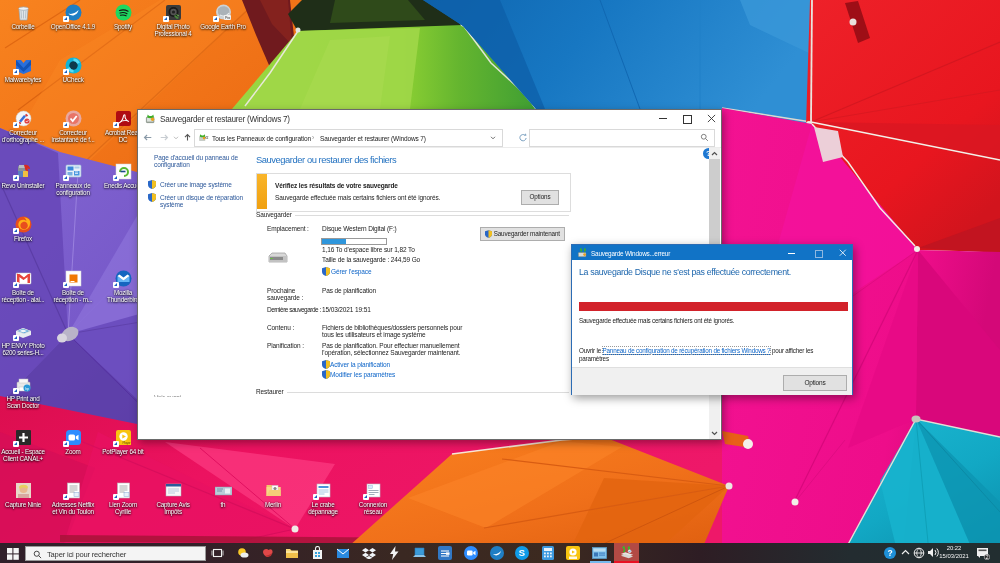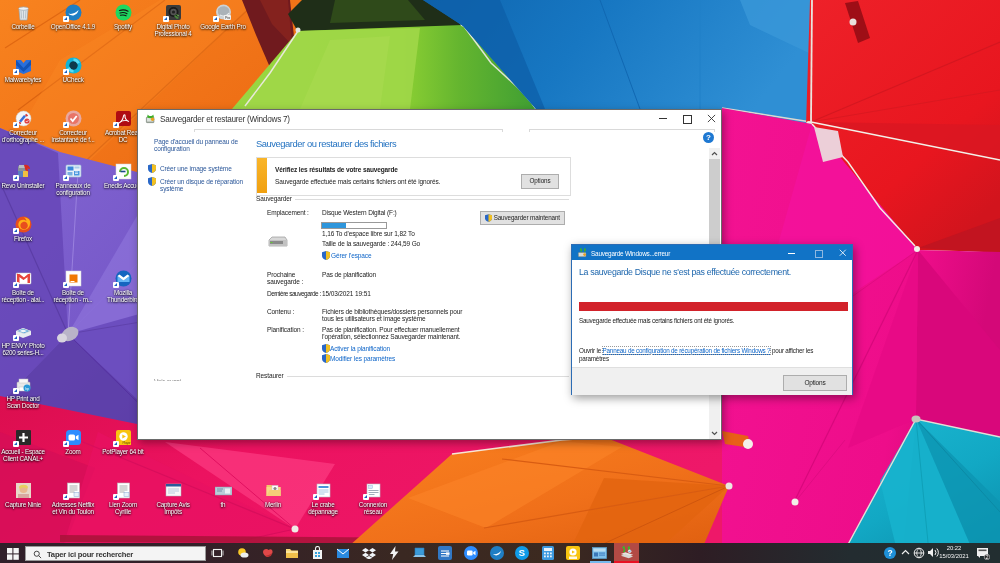--- a/index.html
+++ b/index.html
@@ -471,21 +471,21 @@
         <path d="M13 8a5 5 0 1 1-1.8-4.4" stroke="#7aa0c0" stroke-width="1.6" fill="none"></path>
         <path d="M12.5 0.5l1 3.5-3.5 0.8z" fill="#7aa0c0"></path>
       </svg>
     <div style="position:absolute;left:391px;top:2px;width:184px;height:16px;border:1px solid #d9d9d9;background:#fff;">
       <svg style="position:absolute;right:5px;top:3px" width="9" height="9" viewBox="0 0 12 12">
           <circle cx="5" cy="5" r="3.2" stroke="#666" stroke-width="1.1" fill="none"></circle>
           <path d="M7.5 7.5L10.5 10.5" stroke="#666" stroke-width="1.1"></path>
         </svg>
     </div>
   </div>
-  <div style="position:absolute;left:0;top:22px;width:583px;height:249px;background:#fff;overflow:hidden;line-height:7.2px;">
+  <div style="position:absolute;left:0;top:38px;width:583px;height:249px;background:#fff;overflow:hidden;line-height:7.2px;">
     <div style="position:absolute;left:16px;top:6px;width:88px;color:#2a5699;">Page d'accueil du panneau de configuration</div>
     <svg style="position:absolute;left:10px;top:32px" width="8" height="9" viewBox="0 0 10 11">
         <path d="M5 0l5 1.5V6c0 3-3 4.6-5 5C3 10.6 0 9 0 6V1.5z" fill="#2a68c8"></path>
         <path d="M5 0l5 1.5V6c0 3-3 4.6-5 5z" fill="#f2c021"></path>
       </svg>
     <div style="position:absolute;left:22px;top:33px;width:110px;color:#2a5699;">Créer une image système</div>
     <svg style="position:absolute;left:10px;top:45px" width="8" height="9" viewBox="0 0 10 11">
         <path d="M5 0l5 1.5V6c0 3-3 4.6-5 5C3 10.6 0 9 0 6V1.5z" fill="#2a68c8"></path>
         <path d="M5 0l5 1.5V6c0 3-3 4.6-5 5z" fill="#f2c021"></path>
       </svg>
@@ -601,21 +601,21 @@
       <rect x="6.4" y="0" width="5.4" height="5.4" fill="#f5f5f5"></rect>
       <rect x="0" y="6.4" width="5.4" height="5.4" fill="#f5f5f5"></rect>
       <rect x="6.4" y="6.4" width="5.4" height="5.4" fill="#f5f5f5"></rect>
     </svg>
 
   <div style="position:absolute;left:25px;top:3px;width:179px;height:13px;background:#f4f4f4;border:1px solid #9a9a9a;">
     <svg style="position:absolute;left:7px;top:2.5px" width="9" height="9" viewBox="0 0 12 12">
         <circle cx="5" cy="5" r="3.4" stroke="#333" stroke-width="1.2" fill="none"></circle>
         <path d="M7.6 7.6L10.8 10.8" stroke="#333" stroke-width="1.2"></path>
       </svg>
-    <span style="position:absolute;left:21px;top:2.5px;font-size:7.6px;letter-spacing:-0.2px;color:#333;font-weight:bold;">Taper ici pour rechercher</span>
+    <span style="position:absolute;left:21px;top:2.5px;font-size:7.6px;letter-spacing:-0.2px;color:#333;">Taper ici pour rechercher</span>
   </div>
 
   <svg style="position:absolute;left:211px;top:4px" width="13" height="12" viewBox="0 0 13 12">
       <rect x="2.5" y="2.5" width="8" height="7" fill="none" stroke="#f0f0f0" stroke-width="1.1"></rect>
       <path d="M1 3.5v5M12 3.5v5" stroke="#c8c8c8" stroke-width="1"></path>
     </svg>
 
   <svg style="position:absolute;left:236px;top:4px" width="13" height="12" viewBox="0 0 13 12">
       <circle cx="6" cy="5" r="3.8" fill="#f8c828"></circle>
       <ellipse cx="8.5" cy="8" rx="4" ry="2.6" fill="#eceff2"></ellipse>

